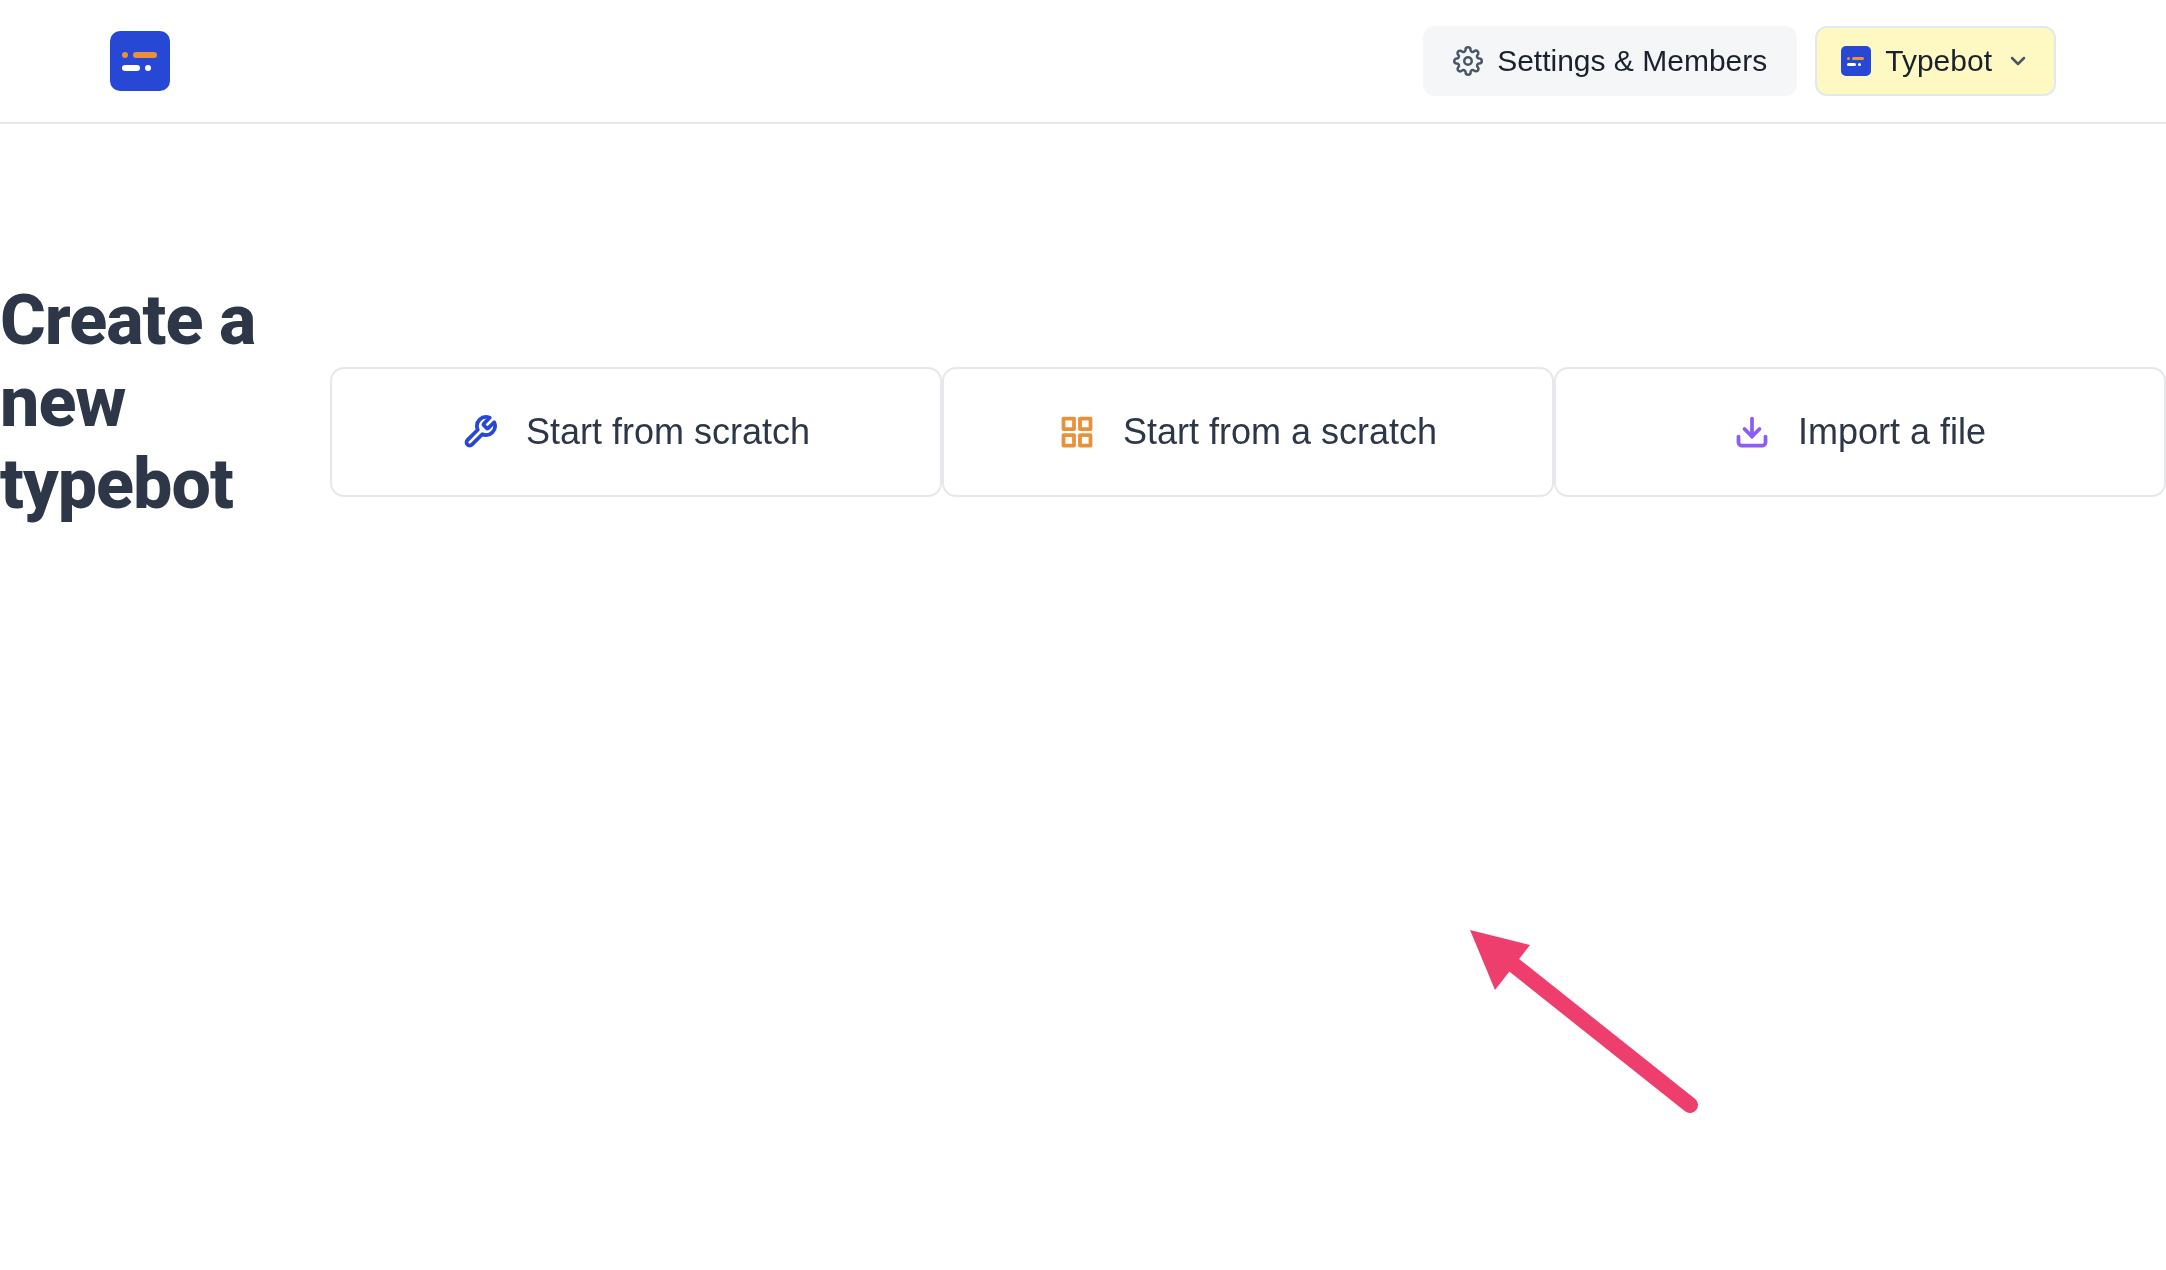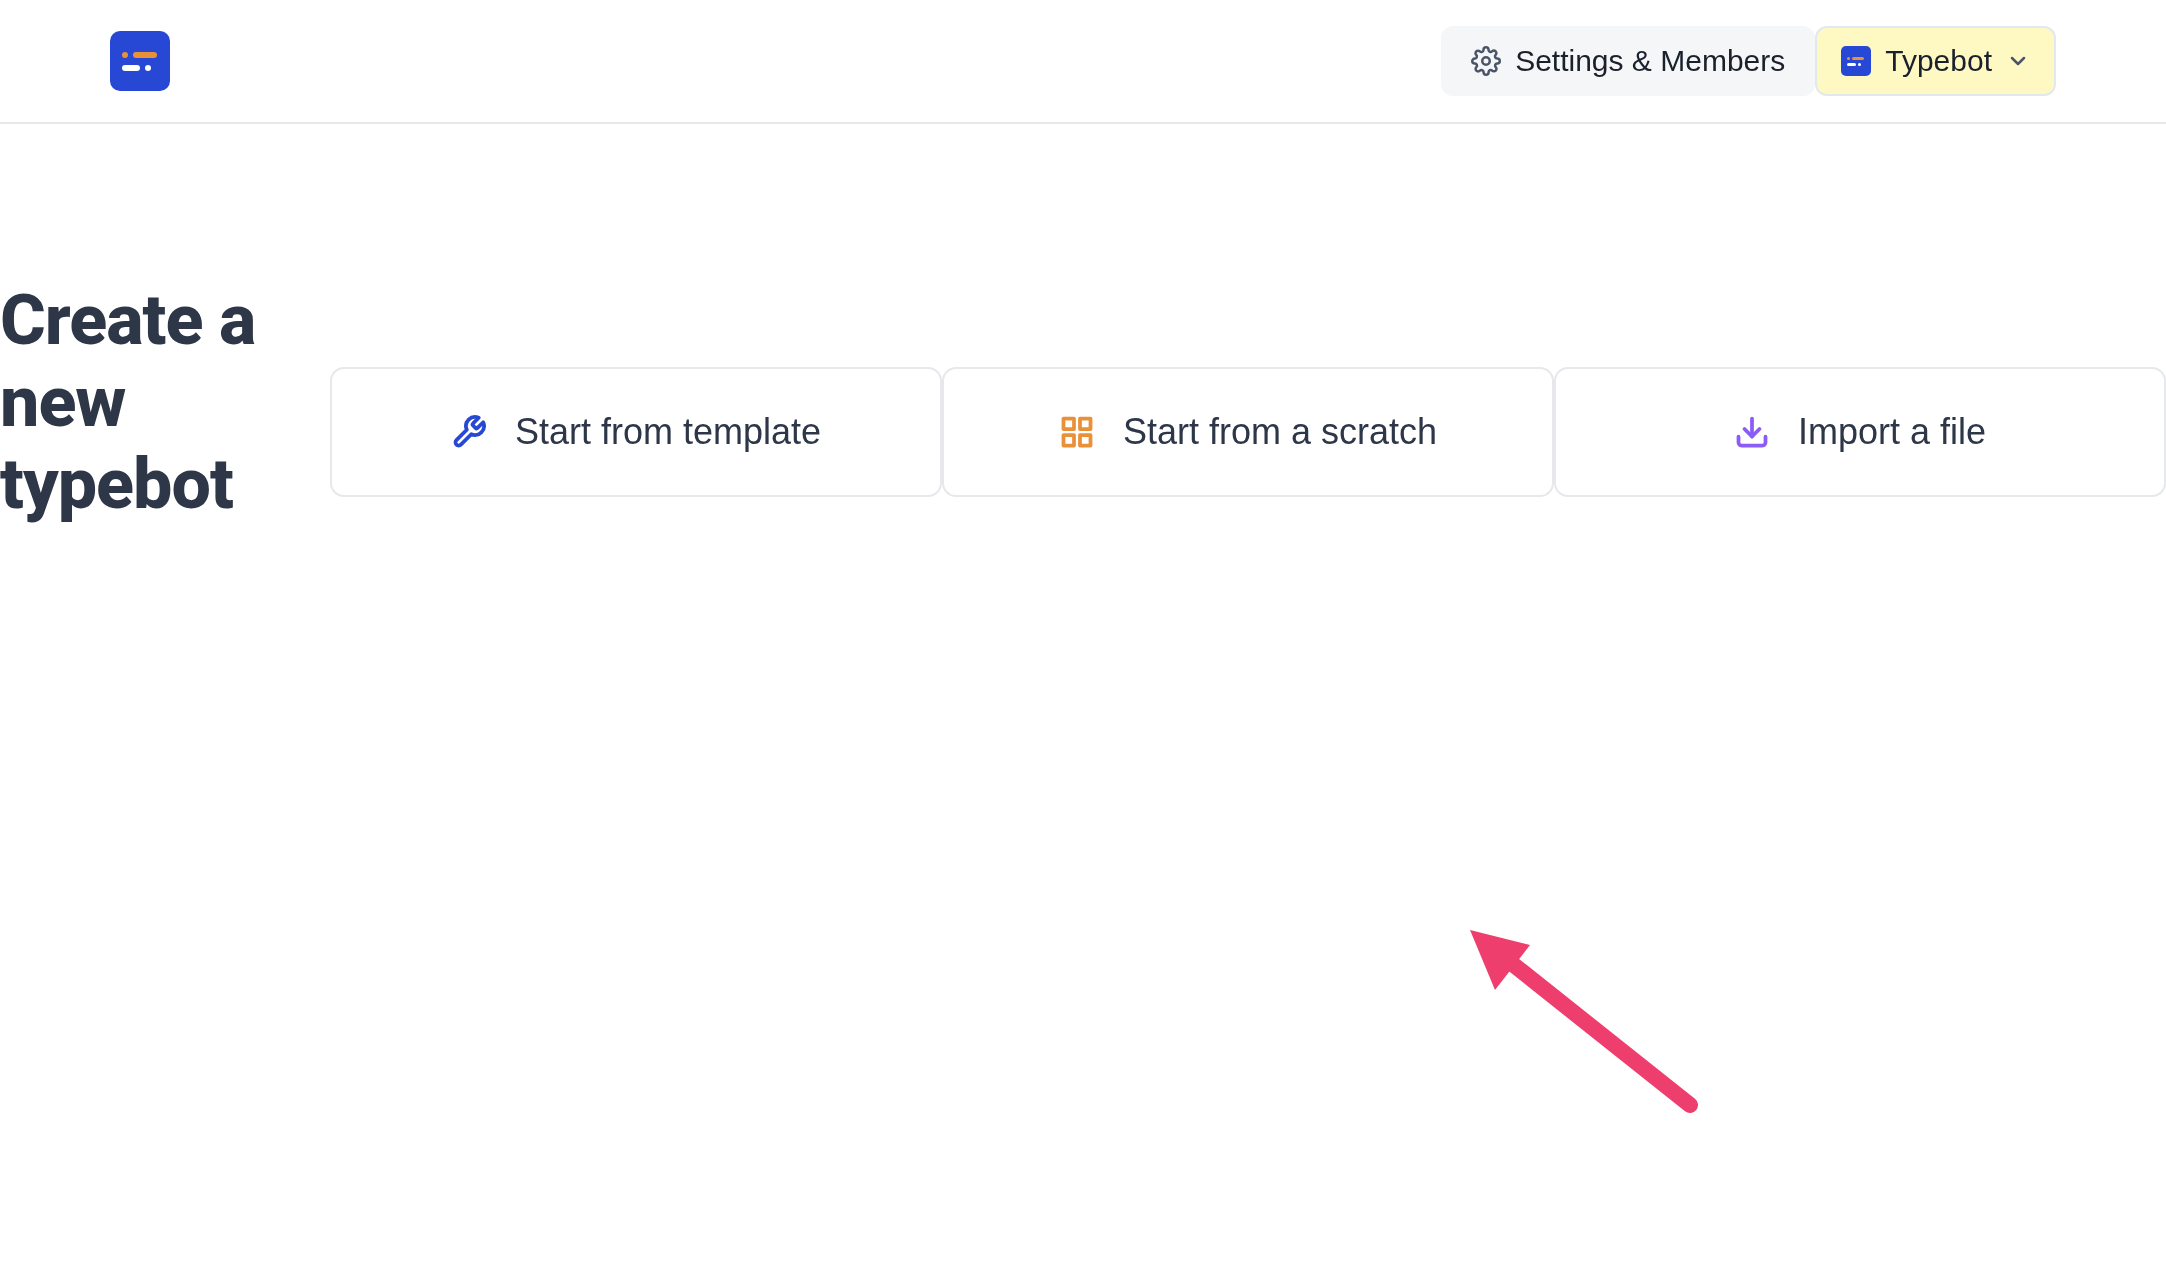--- a/index.html
+++ b/index.html
@@ -73,20 +73,21 @@
     
     .logo-dot2 {
       width: 6px;
       height: 6px;
       background: #ffffff;
       border-radius: 50%;
     }
     
     .header-right {
       display: flex;
+      gap: 18px;
       align-items: center;
     }
     
     .settings-btn {
       display: flex;
       align-items: center;
       gap: 14px;
       background: #f5f6f8;
       border: none;
       border-radius: 12px;
@@ -266,21 +267,21 @@
   </div>
 </div>
 
 <div class="main">
   <h1 class="page-title">Create a new typebot</h1>
 
   <button class="option-btn">
     <svg class="icon-wrench" viewBox="0 0 24 24" fill="none" stroke="currentColor" stroke-width="2.5" stroke-linecap="round" stroke-linejoin="round">
       <path d="M14.7 6.3a1 1 0 0 0 0 1.4l1.6 1.6a1 1 0 0 0 1.4 0l3.77-3.77a6 6 0 0 1-7.94 7.94l-6.91 6.91a2.12 2.12 0 0 1-3-3l6.91-6.91a6 6 0 0 1 7.94-7.94l-3.76 3.76z"></path>
     </svg>
-    <span>Start from template</span>
+    <span>Start from scratch</span>
   </button>
 
   <button class="option-btn">
     <svg class="icon-grid" viewBox="0 0 24 24" fill="none" stroke="currentColor" stroke-width="2.5" stroke-linecap="round" stroke-linejoin="round">
       <rect x="3" y="3" width="7" height="7"></rect>
       <rect x="14" y="3" width="7" height="7"></rect>
       <rect x="14" y="14" width="7" height="7"></rect>
       <rect x="3" y="14" width="7" height="7"></rect>
     </svg>
     <span>Start from a scratch</span>

